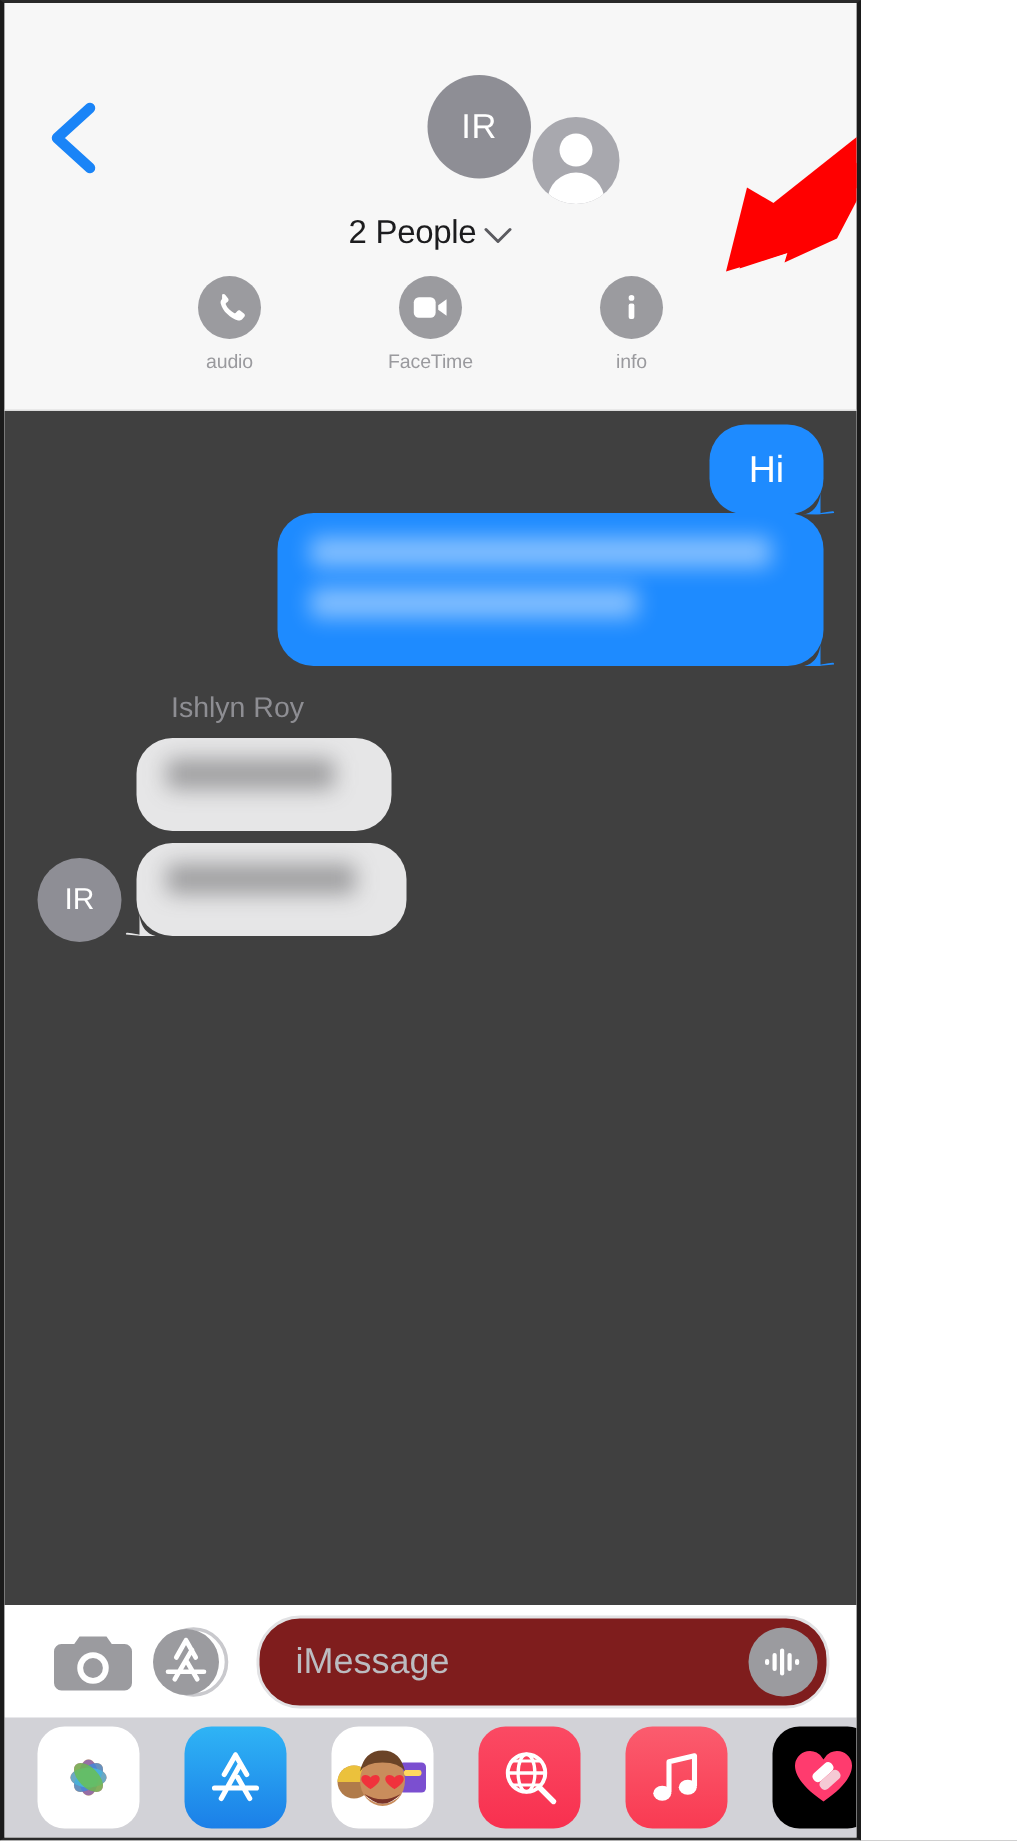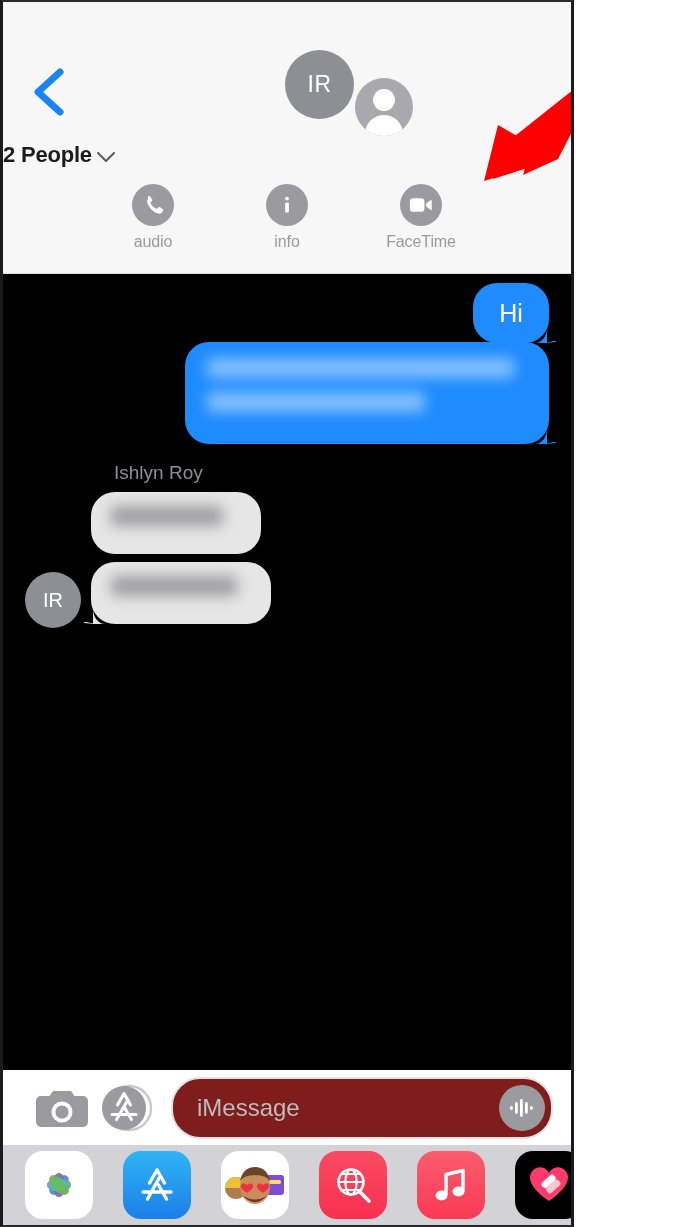--- a/index.html
+++ b/index.html
@@ -96,24 +96,23 @@
     border-radius: 19px 19px 0 0;
     background: #ffffff;
   }
 
   .people-row {
     position: absolute;
     left: 0; right: 0;
     top: 140px;
     display: flex;
     align-items: center;
-    justify-content: flex-start;
+    justify-content: center;
     gap: 4px;
     cursor: pointer;
-    font-weight: bold;
   }
   .people-label {
     font-size: 22px;
     color: #1c1c1e;
     letter-spacing: -0.2px;
   }
   .people-chevron { display:block; margin-top:4px; }
 
   .actions {
     position: absolute;
@@ -133,42 +132,42 @@
     width: 42px;
     height: 42px;
     border-radius: 50%;
     background: #9b9b9f;
     display: flex;
     align-items: center;
     justify-content: center;
   }
   .action-label {
     margin-top: 7px;
-    font-size: 16px;
+    font-size: 13px;
     color: #9a9a9e;
     letter-spacing: -0.1px;
   }
 
   .red-arrow {
     position: absolute;
     left: 455px;
     top: 55px;
     width: 165px;
     height: 130px;
     pointer-events: none;
     z-index: 5;
   }
 
   
   .thread {
     position: absolute;
     left: 0; right: 0;
     top: 272px;
     bottom: 155px;
-    background: #000000;
+    background: #404040;
     overflow: hidden;
   }
 
   .bubble {
     position: relative;
     border-radius: 24px;
     box-sizing: border-box;
   }
   .bubble.sent {
     background: #1e8bff;
@@ -401,36 +400,36 @@
         <div class="action-circle">
           <svg width="22" height="22" viewBox="0 0 24 24">
             <path d="M6.6 2.6c.7-.6 1.8-.5 2.4.3l2 2.6c.5.7.4 1.7-.3 2.3l-1.2 1c-.3.3-.4.7-.2 1 .6 1.3 1.5 2.6 2.6 3.7 1.1 1.1 2.4 2 3.7 2.6.4.2.8.1 1-.2l1-1.2c.6-.7 1.6-.8 2.3-.3l2.6 2c.8.6.9 1.7.3 2.4l-1.4 1.6c-.8.9-2 1.3-3.2 1-2.8-.7-5.5-2.3-7.8-4.6C7.9 14.4 6.3 11.7 5.6 9c-.3-1.2.1-2.4 1-3.2z" fill="#ffffff"></path>
           </svg>
         </div>
         <div class="action-label">audio</div>
       </div>
 
       <div class="action">
         <div class="action-circle">
+          <svg width="24" height="18" viewBox="0 0 28 20">
+            <rect x="1" y="2" width="17" height="16" rx="4" fill="#ffffff"></rect>
+            <path d="M20 8.2 L26.5 3.6 V16.4 L20 11.8 Z" fill="#ffffff"></path>
+          </svg>
+        </div>
+        <div class="action-label">FaceTime</div>
+      </div>
+
+      <div class="action">
+        <div class="action-circle">
           <svg width="24" height="24" viewBox="0 0 24 24">
             <circle cx="12" cy="5.6" r="1.9" fill="#ffffff"></circle>
             <rect x="10.1" y="9.4" width="3.8" height="10.2" rx="1.3" fill="#ffffff"></rect>
           </svg>
         </div>
         <div class="action-label">info</div>
-      </div>
-
-      <div class="action">
-        <div class="action-circle">
-          <svg width="24" height="18" viewBox="0 0 28 20">
-            <rect x="1" y="2" width="17" height="16" rx="4" fill="#ffffff"></rect>
-            <path d="M20 8.2 L26.5 3.6 V16.4 L20 11.8 Z" fill="#ffffff"></path>
-          </svg>
-        </div>
-        <div class="action-label">FaceTime</div>
       </div>
 
     </div>
 
     <svg class="red-arrow" viewBox="0 0 165 130">
       <polygon points="163,2 135,35 100,102 65,118 77,78 118,48 145,5" fill="#FF0000"></polygon>
       <polygon points="150,5 163,18 72,110 35,122 48,86" fill="#FF0000"></polygon>
       <polygon points="26,124 40,68 98,102" fill="#FF0000"></polygon>
     </svg>
 

